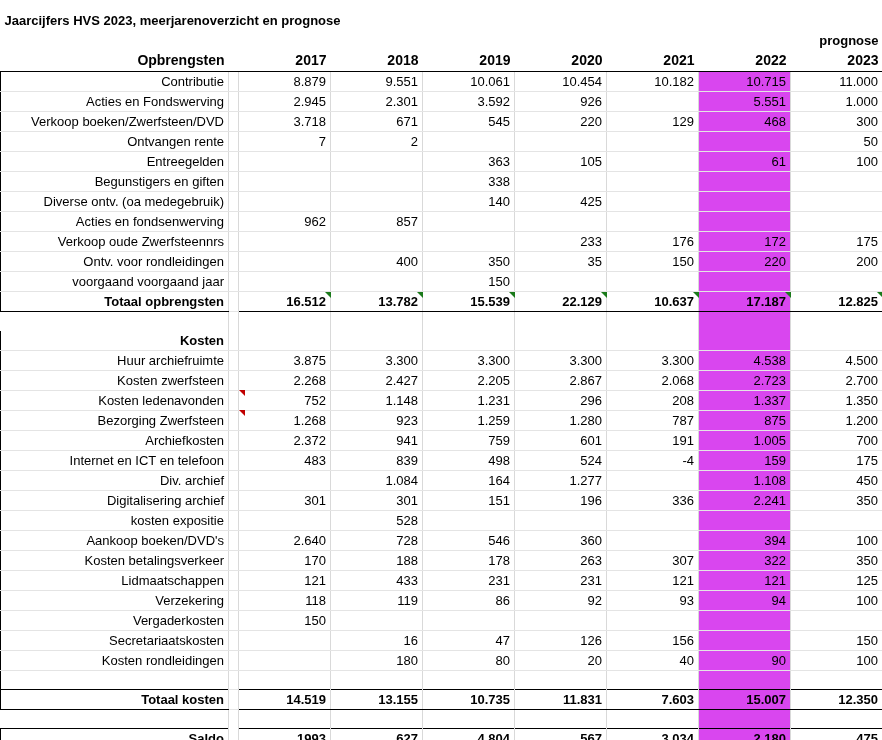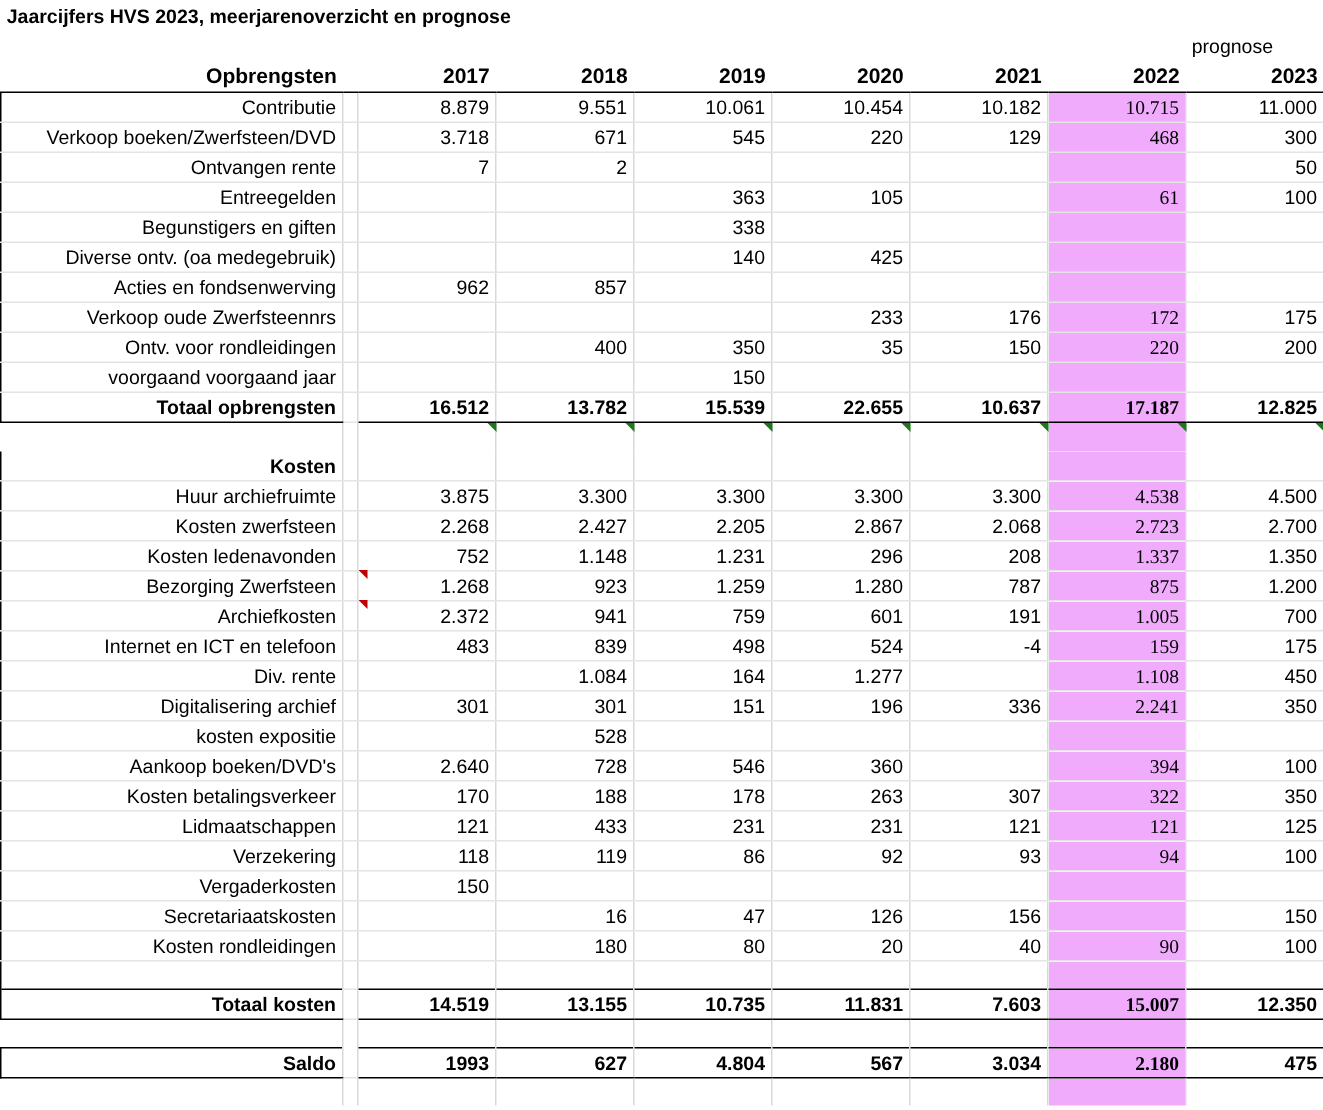--- a/index.html
+++ b/index.html
@@ -13,20 +13,21 @@
     color: #000000;
     width: 882px;
     height: 740px;
     overflow: hidden;
   }
   #sheet {
     position: relative;
     width: 882px;
     height: 531px;
     background: #ffffff;
+    margin-top: 10px;
   }
   table.grid {
     border-collapse: collapse;
     table-layout: fixed;
     width: 882px;
     border-spacing: 0;
   }
   table.grid td {
     padding: 0 4px;
     height: 19px;
@@ -56,23 +57,23 @@
     font-size: 15px;
     text-align: left;
     border-right: none;
     border-bottom: none;
   }
   tr.title-row td { height: 22px; line-height: 22px; border-bottom: none; }
 
   
   tr.prognose-row td { height: 17px; line-height: 17px; border-bottom: none; border-right: none;}
   td.prognose {
-    font-weight: normal;
+    font-weight: bold;
     font-size: 14px;
-    text-align: left;
+    text-align: right;
   }
   tr.header-row td {
     font-weight: bold;
     font-size: 14px;
     height: 22px;
     line-height: 22px;
     border-bottom: 1px solid #000000;
     border-right: none;
   }
   td.hdr-label { text-align: right; }
@@ -110,21 +111,21 @@
   tr.spacer-open td { border-bottom: none; }
 
   
   td.gapcell {
     border-left: none;
     border-right: none;
     border-bottom: none;
   }
 
   
-  td.hl { background: #f0abfc; font-family: Liberation Serif, serif; }
+  td.hl { background: #d946ef; }
 
   
   .cmt-red {
     position: absolute;
     width: 0; height: 0;
     border-top: 6px solid #c00000;
     border-left: 6px solid transparent;
     z-index: 5;
   }
   .cmt-green {
@@ -182,20 +183,31 @@
           <td class="gapcell"></td>
           <td class="boxed num">8.879</td>
           <td class="boxed num">9.551</td>
           <td class="boxed num">10.061</td>
           <td class="boxed num">10.454</td>
           <td class="boxed num">10.182</td>
           <td class="boxed num hl">10.715</td>
           <td class="boxed num">11.000</td>
         </tr>
         <tr>
+          <td class="boxed-label label">Acties en Fondswerving</td>
+          <td class="gapcell"></td>
+          <td class="boxed num">2.945</td>
+          <td class="boxed num">2.301</td>
+          <td class="boxed num">3.592</td>
+          <td class="boxed num">926</td>
+          <td class="boxed num"></td>
+          <td class="boxed num hl">5.551</td>
+          <td class="boxed num">1.000</td>
+        </tr>
+        <tr>
           <td class="boxed-label label">Verkoop boeken/Zwerfsteen/DVD</td>
           <td class="gapcell"></td>
           <td class="boxed num">3.718</td>
           <td class="boxed num">671</td>
           <td class="boxed num">545</td>
           <td class="boxed num">220</td>
           <td class="boxed num">129</td>
           <td class="boxed num hl">468</td>
           <td class="boxed num">300</td>
         </tr>
@@ -286,21 +298,21 @@
           <td class="boxed num"></td>
           <td class="boxed num hl"></td>
           <td class="boxed num"></td>
         </tr>
         <tr class="total-row">
           <td class="boxed-label label bold">Totaal opbrengsten</td>
           <td class="gapcell"></td>
           <td class="boxed num bold">16.512</td>
           <td class="boxed num bold">13.782</td>
           <td class="boxed num bold">15.539</td>
-          <td class="boxed num bold">22.655</td>
+          <td class="boxed num bold">22.129</td>
           <td class="boxed num bold">10.637</td>
           <td class="boxed num bold hl">17.187</td>
           <td class="boxed num bold">12.825</td>
         </tr>
         <tr class="spacer-open">
           <td></td>
           <td></td>
           <td></td>
           <td></td>
           <td></td>
@@ -380,21 +392,21 @@
           <td class="gapcell"></td>
           <td class="boxed num">483</td>
           <td class="boxed num">839</td>
           <td class="boxed num">498</td>
           <td class="boxed num">524</td>
           <td class="boxed num">-4</td>
           <td class="boxed num hl">159</td>
           <td class="boxed num">175</td>
         </tr>
         <tr>
-          <td class="boxed-label label">Div. rente</td>
+          <td class="boxed-label label">Div. archief</td>
           <td class="gapcell"></td>
           <td class="boxed num"></td>
           <td class="boxed num">1.084</td>
           <td class="boxed num">164</td>
           <td class="boxed num">1.277</td>
           <td class="boxed num"></td>
           <td class="boxed num hl">1.108</td>
           <td class="boxed num">450</td>
         </tr>
         <tr>

